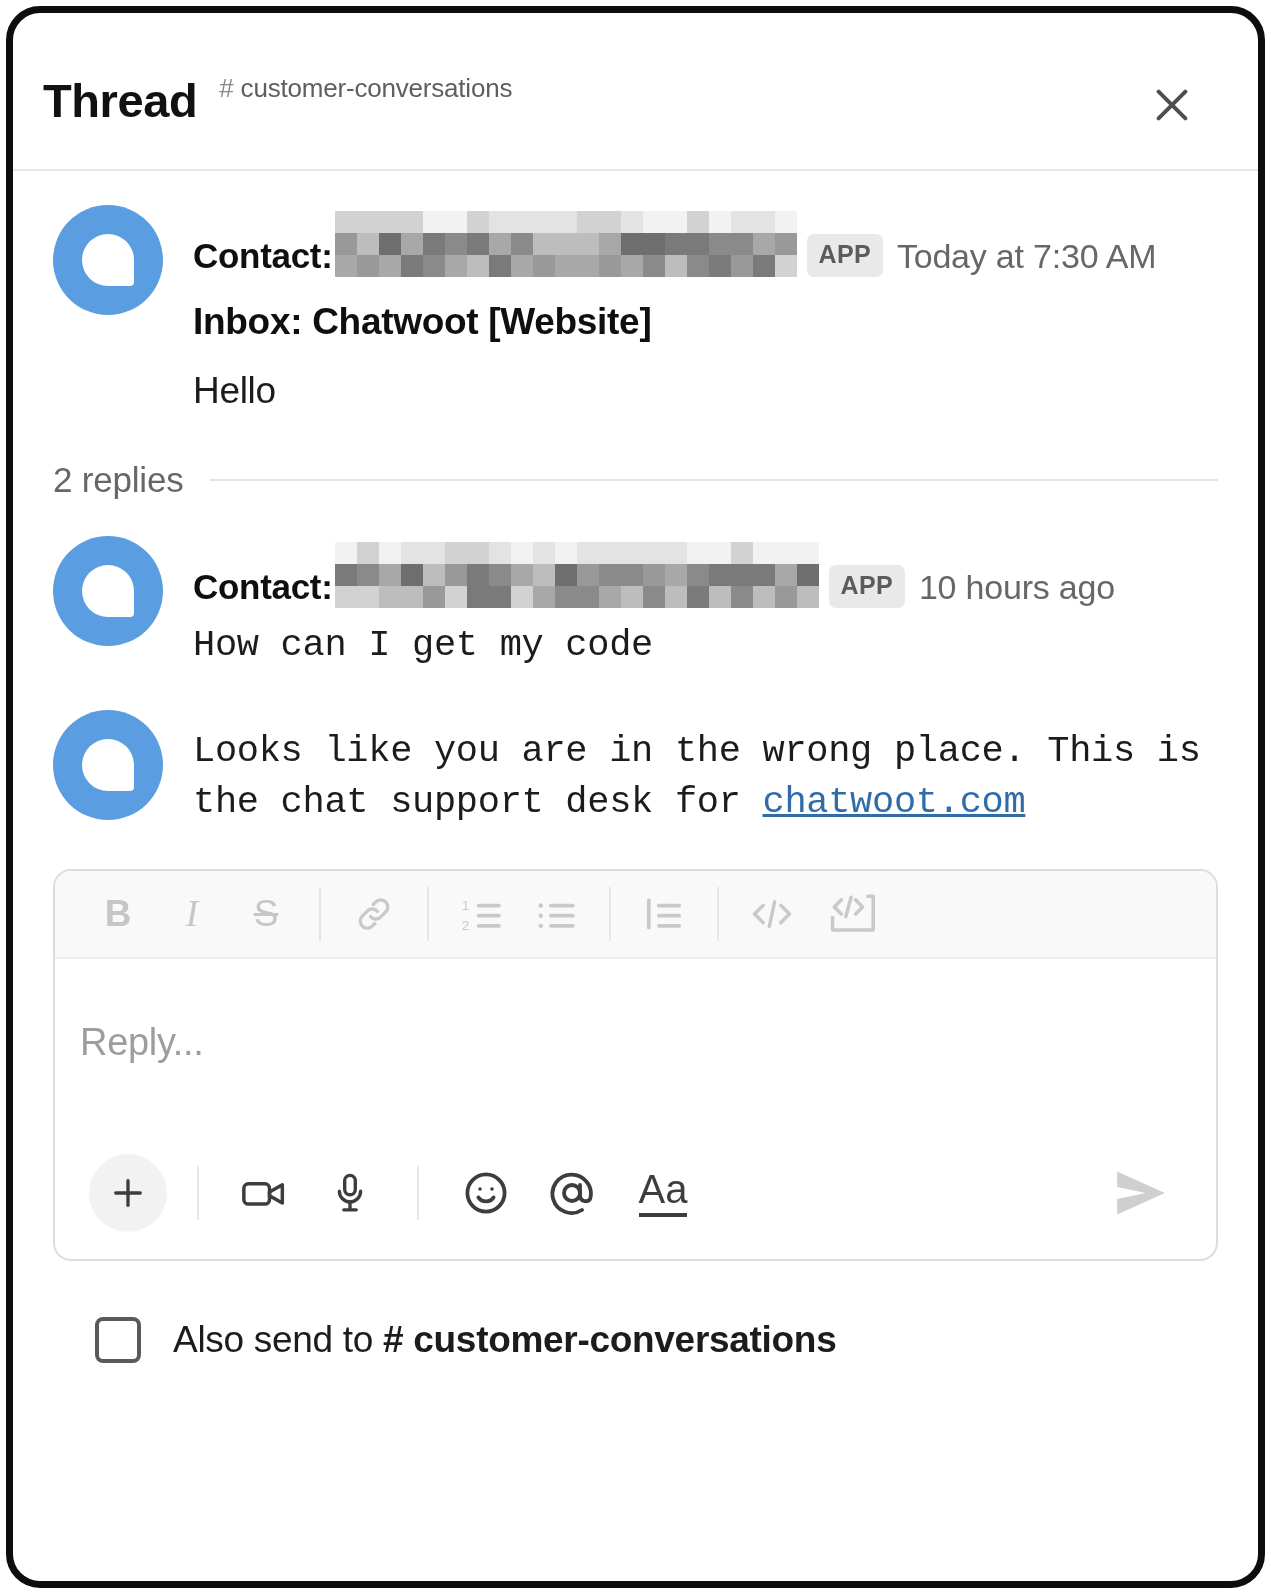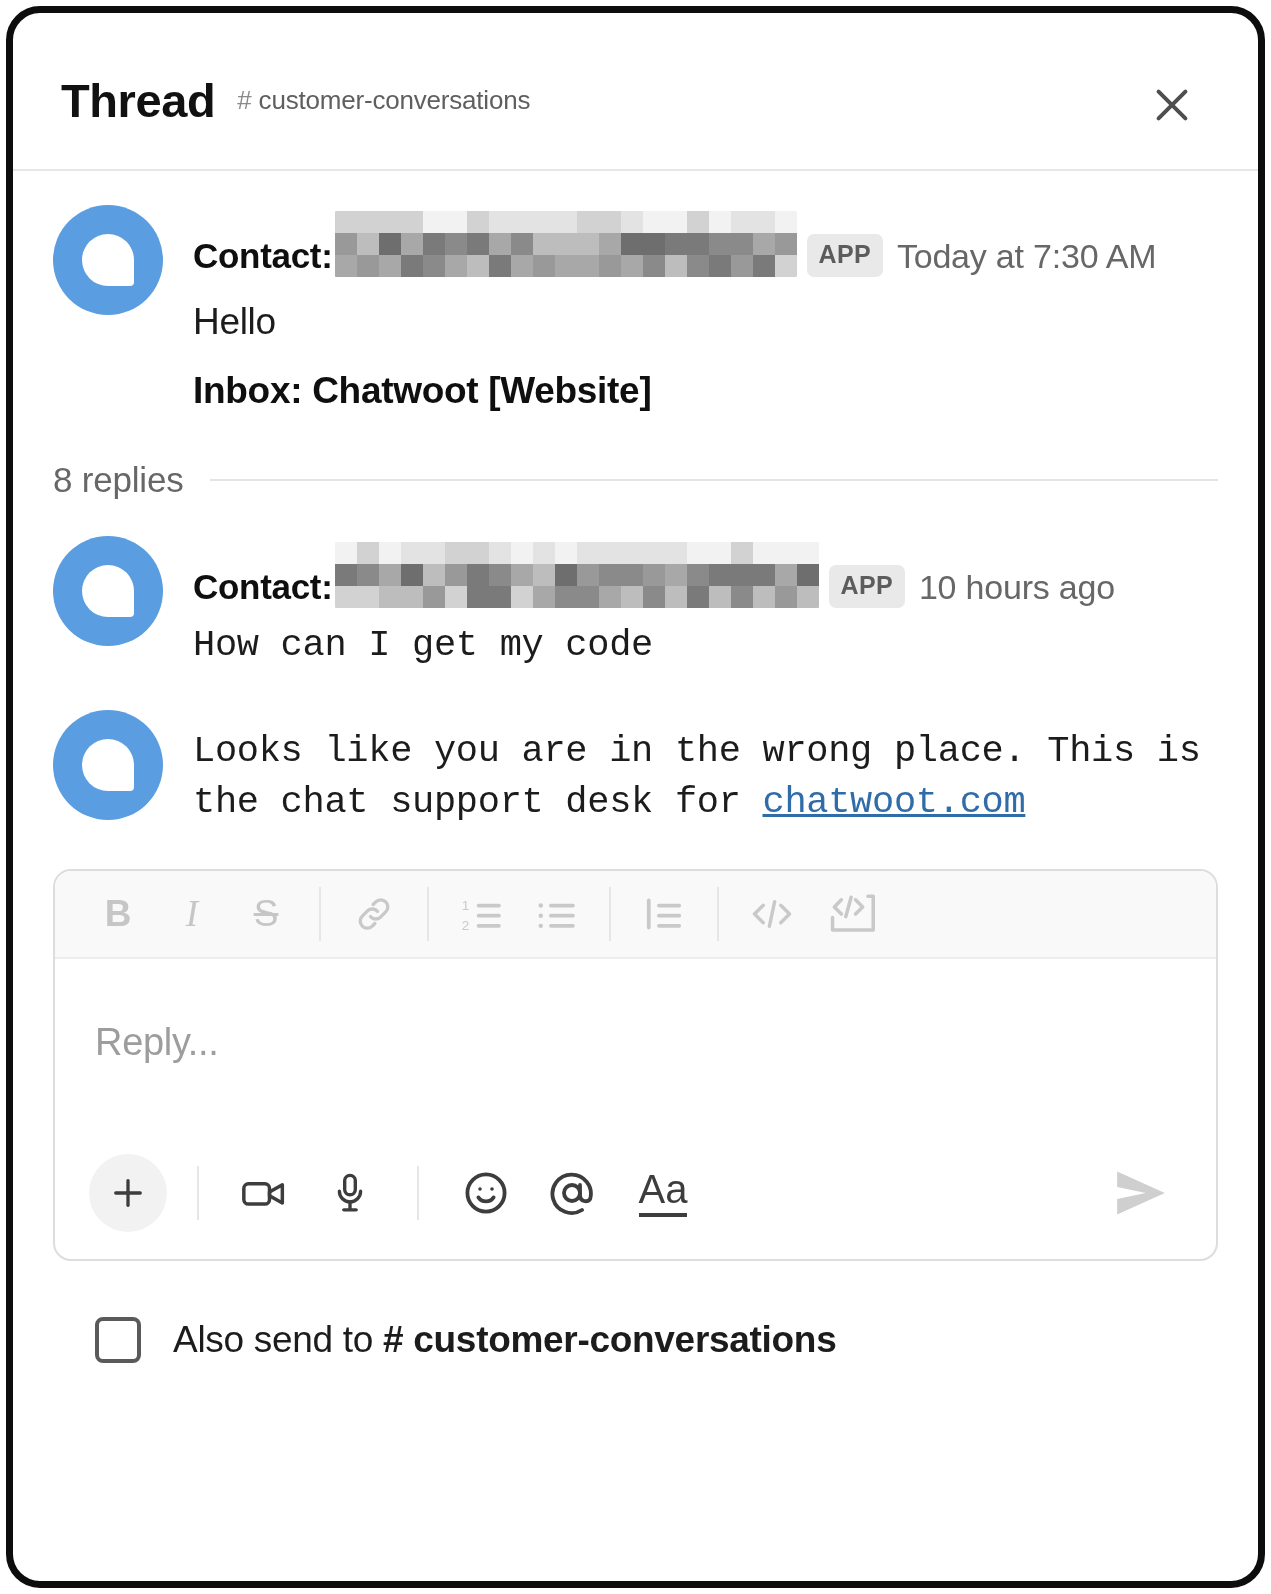--- a/index.html
+++ b/index.html
@@ -20,22 +20,22 @@
   }
 
   
   .header {
     position: relative;
     height: 158px;
     border-bottom: 2px solid #e6e6e6;
   }
   .header-title-row {
     position: absolute;
-    left: 48px; top: 60px;
-    display: flex; align-items: center; gap: 22px;
+    left: 30px; top: 60px;
+    display: flex; align-items: flex-start; gap: 22px;
   }
   .thread-title {
     font-size: 47px; font-weight: bold; color: #111111;
     letter-spacing: -0.4px;
   }
   .channel-name {
     font-size: 26px; color: #5f5f5f; font-weight: 400;
     letter-spacing: -0.2px;
   }
   .channel-name .hash { color: #8a8a8a; font-weight: 400; }
@@ -132,21 +132,21 @@
   }
   .fmt-txt { font-size: 37px; line-height: 1; color: #c6c6c6; }
   .fmt-txt.b { font-weight: bold; }
   .fmt-txt.i { font-style: italic; font-family: "Liberation Serif", serif; }
   .fmt-txt.s { text-decoration: line-through; }
   .vsep { width: 2px; height: 54px; background: #e6e6e6; margin: 0 16px; }
 
   .reply-area {
     height: 168px;
     display: flex; align-items: center;
-    padding: 0 40px;
+    padding: 0 25px;
   }
   .reply-placeholder { font-size: 38px; color: #9d9d9d; letter-spacing: -0.3px; }
 
   .action-bar {
     height: 132px;
     display: flex; align-items: center;
     padding: 0 30px 0 34px;
     position: relative;
   }
   .plus-btn {
@@ -211,28 +211,28 @@
     <div class="msg" style="padding-top:28px;">
       <div class="avatar-col">
         <div class="avatar">
             <div class="bubble"></div>
           </div>
       </div>
       <div class="msg-body">
         <div class="msg-head">
           <span class="sender">Contact:</span><span class="redaction" id="red-1" style="width: 462px; height: 66px; display: inline-block; position: relative; overflow: hidden;"><span style="position: absolute; width: 22px; height: 22px; left: 0px; top: 0px; background: rgb(210, 210, 210);"></span><span style="position: absolute; width: 22px; height: 22px; left: 22px; top: 0px; background: rgb(210, 210, 210);"></span><span style="position: absolute; width: 22px; height: 22px; left: 44px; top: 0px; background: rgb(210, 210, 210);"></span><span style="position: absolute; width: 22px; height: 22px; left: 66px; top: 0px; background: rgb(210, 210, 210);"></span><span style="position: absolute; width: 22px; height: 22px; left: 88px; top: 0px; background: rgb(242, 242, 242);"></span><span style="position: absolute; width: 22px; height: 22px; left: 110px; top: 0px; background: rgb(242, 242, 242);"></span><span style="position: absolute; width: 22px; height: 22px; left: 132px; top: 0px; background: rgb(210, 210, 210);"></span><span style="position: absolute; width: 22px; height: 22px; left: 154px; top: 0px; background: rgb(227, 227, 227);"></span><span style="position: absolute; width: 22px; height: 22px; left: 176px; top: 0px; background: rgb(227, 227, 227);"></span><span style="position: absolute; width: 22px; height: 22px; left: 198px; top: 0px; background: rgb(227, 227, 227);"></span><span style="position: absolute; width: 22px; height: 22px; left: 220px; top: 0px; background: rgb(227, 227, 227);"></span><span style="position: absolute; width: 22px; height: 22px; left: 242px; top: 0px; background: rgb(210, 210, 210);"></span><span style="position: absolute; width: 22px; height: 22px; left: 264px; top: 0px; background: rgb(210, 210, 210);"></span><span style="position: absolute; width: 22px; height: 22px; left: 286px; top: 0px; background: rgb(227, 227, 227);"></span><span style="position: absolute; width: 22px; height: 22px; left: 308px; top: 0px; background: rgb(242, 242, 242);"></span><span style="position: absolute; width: 22px; height: 22px; left: 330px; top: 0px; background: rgb(242, 242, 242);"></span><span style="position: absolute; width: 22px; height: 22px; left: 352px; top: 0px; background: rgb(210, 210, 210);"></span><span style="position: absolute; width: 22px; height: 22px; left: 374px; top: 0px; background: rgb(242, 242, 242);"></span><span style="position: absolute; width: 22px; height: 22px; left: 396px; top: 0px; background: rgb(227, 227, 227);"></span><span style="position: absolute; width: 22px; height: 22px; left: 418px; top: 0px; background: rgb(227, 227, 227);"></span><span style="position: absolute; width: 22px; height: 22px; left: 440px; top: 0px; background: rgb(242, 242, 242);"></span><span style="position: absolute; width: 22px; height: 22px; left: 0px; top: 22px; background: rgb(153, 153, 153);"></span><span style="position: absolute; width: 22px; height: 22px; left: 22px; top: 22px; background: rgb(189, 189, 189);"></span><span style="position: absolute; width: 22px; height: 22px; left: 44px; top: 22px; background: rgb(110, 110, 110);"></span><span style="position: absolute; width: 22px; height: 22px; left: 66px; top: 22px; background: rgb(168, 168, 168);"></span><span style="position: absolute; width: 22px; height: 22px; left: 88px; top: 22px; background: rgb(122, 122, 122);"></span><span style="position: absolute; width: 22px; height: 22px; left: 110px; top: 22px; background: rgb(138, 138, 138);"></span><span style="position: absolute; width: 22px; height: 22px; left: 132px; top: 22px; background: rgb(122, 122, 122);"></span><span style="position: absolute; width: 22px; height: 22px; left: 154px; top: 22px; background: rgb(168, 168, 168);"></span><span style="position: absolute; width: 22px; height: 22px; left: 176px; top: 22px; background: rgb(138, 138, 138);"></span><span style="position: absolute; width: 22px; height: 22px; left: 198px; top: 22px; background: rgb(189, 189, 189);"></span><span style="position: absolute; width: 22px; height: 22px; left: 220px; top: 22px; background: rgb(189, 189, 189);"></span><span style="position: absolute; width: 22px; height: 22px; left: 242px; top: 22px; background: rgb(189, 189, 189);"></span><span style="position: absolute; width: 22px; height: 22px; left: 264px; top: 22px; background: rgb(168, 168, 168);"></span><span style="position: absolute; width: 22px; height: 22px; left: 286px; top: 22px; background: rgb(110, 110, 110);"></span><span style="position: absolute; width: 22px; height: 22px; left: 308px; top: 22px; background: rgb(110, 110, 110);"></span><span style="position: absolute; width: 22px; height: 22px; left: 330px; top: 22px; background: rgb(122, 122, 122);"></span><span style="position: absolute; width: 22px; height: 22px; left: 352px; top: 22px; background: rgb(122, 122, 122);"></span><span style="position: absolute; width: 22px; height: 22px; left: 374px; top: 22px; background: rgb(138, 138, 138);"></span><span style="position: absolute; width: 22px; height: 22px; left: 396px; top: 22px; background: rgb(138, 138, 138);"></span><span style="position: absolute; width: 22px; height: 22px; left: 418px; top: 22px; background: rgb(168, 168, 168);"></span><span style="position: absolute; width: 22px; height: 22px; left: 440px; top: 22px; background: rgb(153, 153, 153);"></span><span style="position: absolute; width: 22px; height: 22px; left: 0px; top: 44px; background: rgb(168, 168, 168);"></span><span style="position: absolute; width: 22px; height: 22px; left: 22px; top: 44px; background: rgb(153, 153, 153);"></span><span style="position: absolute; width: 22px; height: 22px; left: 44px; top: 44px; background: rgb(168, 168, 168);"></span><span style="position: absolute; width: 22px; height: 22px; left: 66px; top: 44px; background: rgb(122, 122, 122);"></span><span style="position: absolute; width: 22px; height: 22px; left: 88px; top: 44px; background: rgb(138, 138, 138);"></span><span style="position: absolute; width: 22px; height: 22px; left: 110px; top: 44px; background: rgb(168, 168, 168);"></span><span style="position: absolute; width: 22px; height: 22px; left: 132px; top: 44px; background: rgb(189, 189, 189);"></span><span style="position: absolute; width: 22px; height: 22px; left: 154px; top: 44px; background: rgb(122, 122, 122);"></span><span style="position: absolute; width: 22px; height: 22px; left: 176px; top: 44px; background: rgb(168, 168, 168);"></span><span style="position: absolute; width: 22px; height: 22px; left: 198px; top: 44px; background: rgb(153, 153, 153);"></span><span style="position: absolute; width: 22px; height: 22px; left: 220px; top: 44px; background: rgb(168, 168, 168);"></span><span style="position: absolute; width: 22px; height: 22px; left: 242px; top: 44px; background: rgb(168, 168, 168);"></span><span style="position: absolute; width: 22px; height: 22px; left: 264px; top: 44px; background: rgb(153, 153, 153);"></span><span style="position: absolute; width: 22px; height: 22px; left: 286px; top: 44px; background: rgb(168, 168, 168);"></span><span style="position: absolute; width: 22px; height: 22px; left: 308px; top: 44px; background: rgb(138, 138, 138);"></span><span style="position: absolute; width: 22px; height: 22px; left: 330px; top: 44px; background: rgb(189, 189, 189);"></span><span style="position: absolute; width: 22px; height: 22px; left: 352px; top: 44px; background: rgb(138, 138, 138);"></span><span style="position: absolute; width: 22px; height: 22px; left: 374px; top: 44px; background: rgb(122, 122, 122);"></span><span style="position: absolute; width: 22px; height: 22px; left: 396px; top: 44px; background: rgb(153, 153, 153);"></span><span style="position: absolute; width: 22px; height: 22px; left: 418px; top: 44px; background: rgb(122, 122, 122);"></span><span style="position: absolute; width: 22px; height: 22px; left: 440px; top: 44px; background: rgb(210, 210, 210);"></span></span><span class="app-badge">APP</span> <span class="timestamp">Today at 7:30 AM</span>
         </div>
+        <div class="msg-line bold">Inbox: Chatwoot [Website]</div>
         <div class="msg-line">Hello</div>
-        <div class="msg-line bold">Inbox: Chatwoot [Website]</div>
       </div>
     </div>
   </div>
 
   <div class="replies-row">
-    <span class="replies-count">8 replies</span>
+    <span class="replies-count">2 replies</span>
     <span class="replies-rule"></span>
   </div>
 
   <div class="messages">
 
     <div class="msg">
       <div class="avatar-col">
         <div class="avatar">
             <div class="bubble"></div>
           </div>

